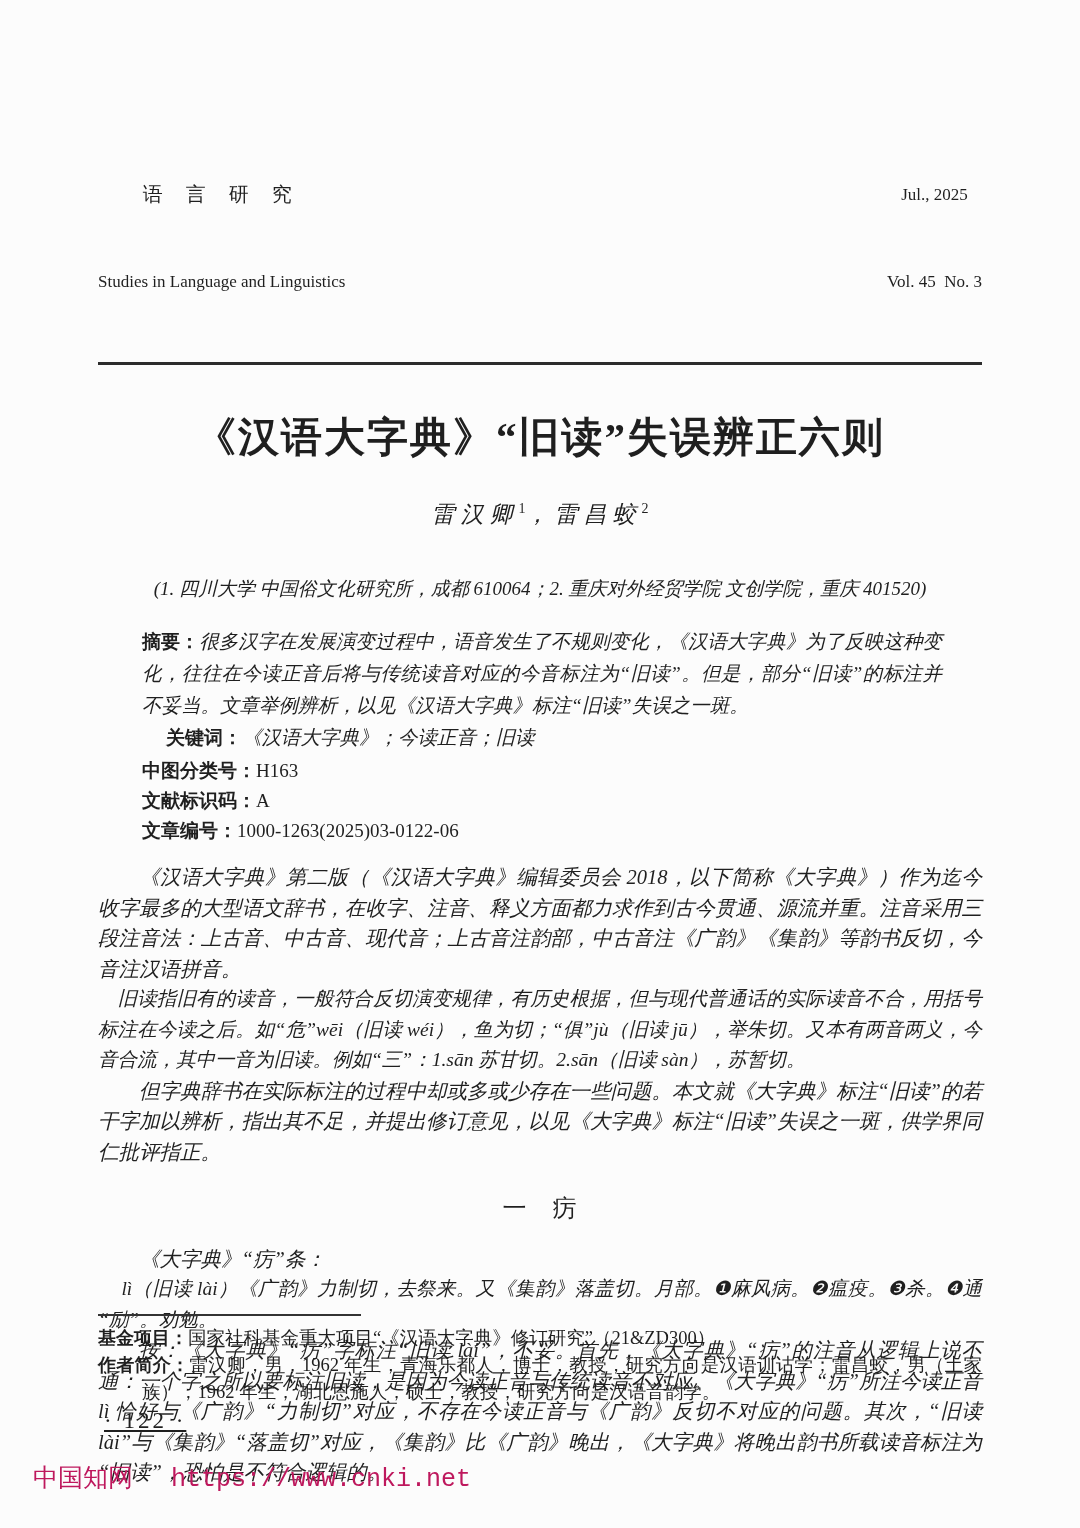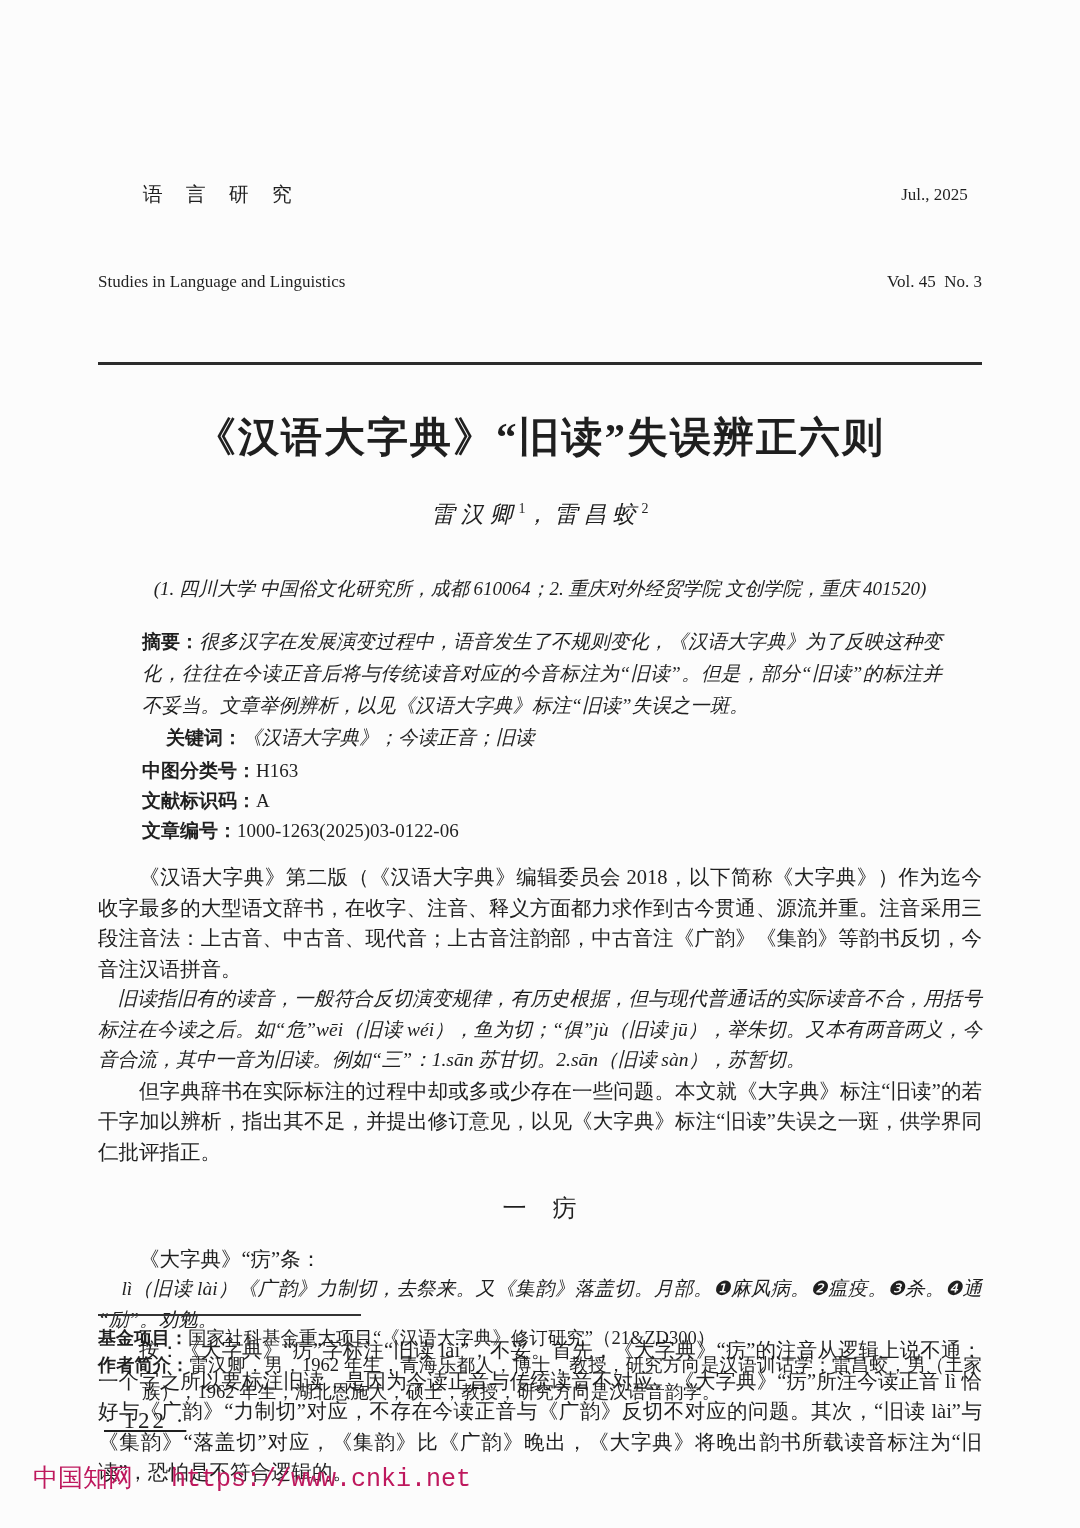--- a/index.html
+++ b/index.html
@@ -31,21 +31,21 @@
   .lab { font-style:normal; font-weight:700; font-family:"Liberation Sans","DejaVu Sans",sans-serif; }
   .abstract { margin:0; font-size:19.5px; line-height:32px; font-style:italic; text-align:justify; }
   .abstract .lab { font-size:19px; }
   .keywords { margin:0; font-size:19.5px; line-height:32px; font-style:italic; }
   .keywords .lab { font-size:19px;margin-left:24px; }
   .clcrow { display:flex; margin:2px 0 0; font-size:19px; line-height:30px;flex-direction:column; }
   .clcrow .seg1 { width:232px; } .clcrow .seg2 { width:225px; }
 
   
   .bodytext { margin-top:16px; font-size:20.5px; line-height:30.5px; text-align:justify; }
-  .bodytext p { margin:0; }
+  .bodytext p { margin:0;font-style:italic; }
   .ind { text-indent:2em; }
   .quote { margin:0 0 0 44px; font-size:19.5px; font-style:italic; text-indent:1em; line-height:30.5px; }
   .sec-heading { margin:26px 0 20px; text-align:center; font-size:24px; letter-spacing:1px; font-weight:400; }
   .entry { margin:0 0 0 34px; font-size:19.5px; font-style:italic; text-indent:1.2em; line-height:30.5px; }
 
   
   .footnote { position:absolute; left:98px; right:98px; top:1314px; font-size:18.5px; line-height:27px; text-align:justify; }
   .footnote-rule { width:263px; height:0; border-top:2px solid #333; margin-bottom:9px; }
   .footnote p { margin:0; }
   .footnote .lab { font-size:18px; }

